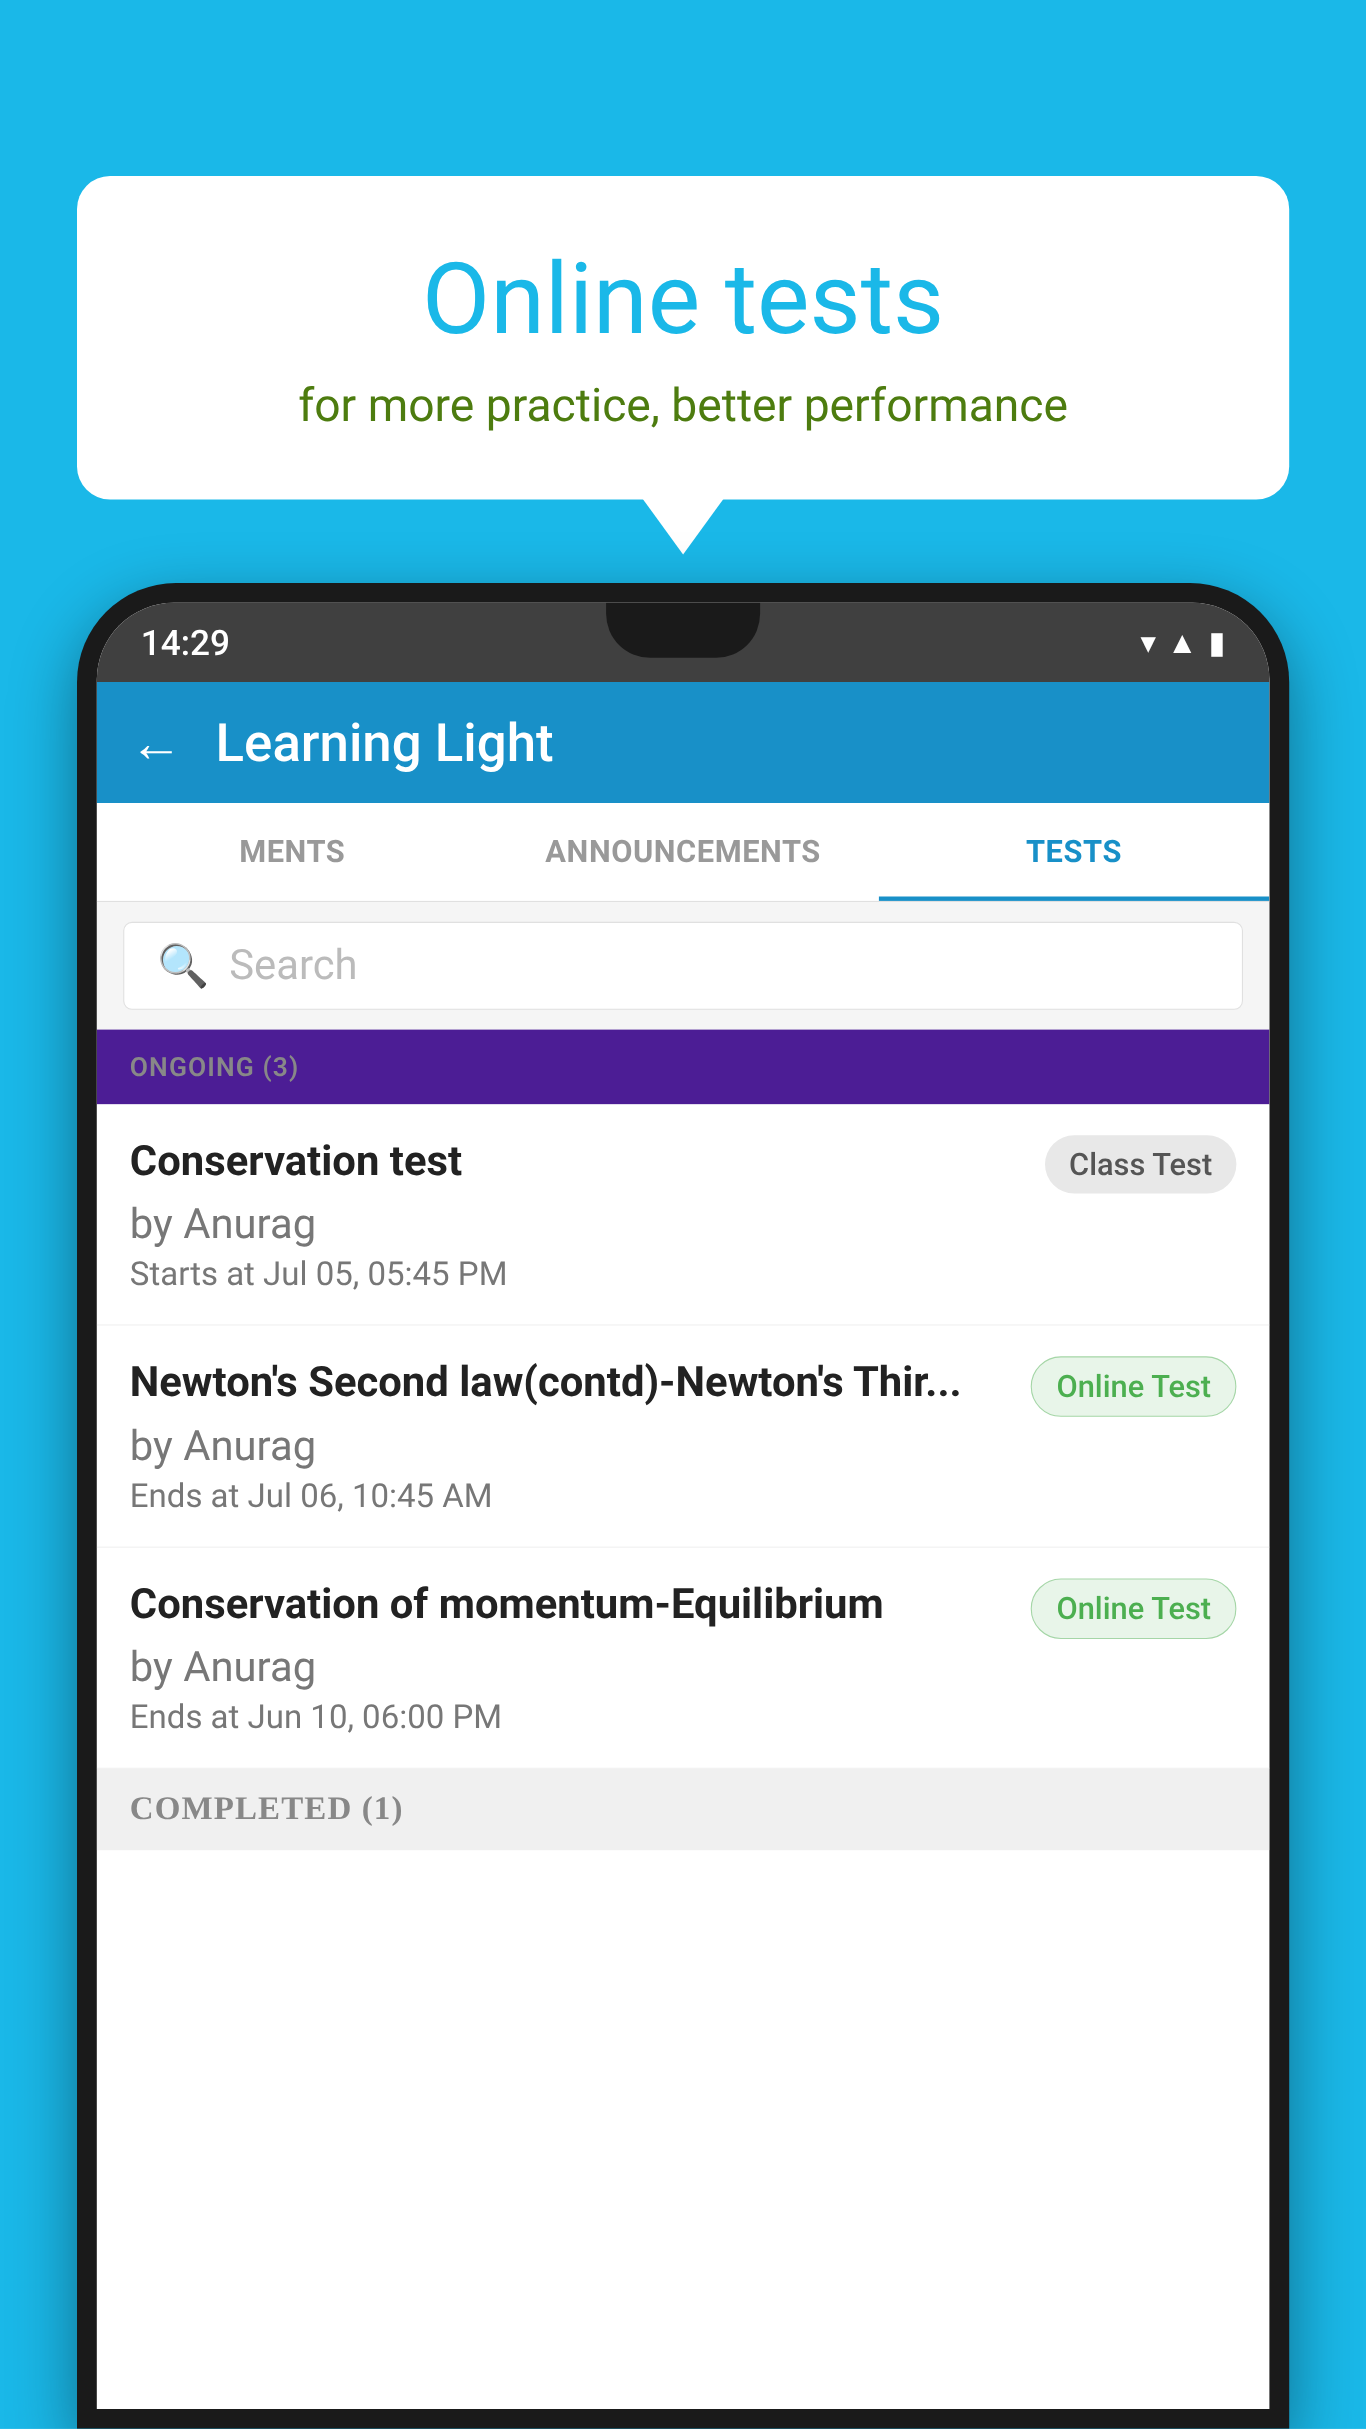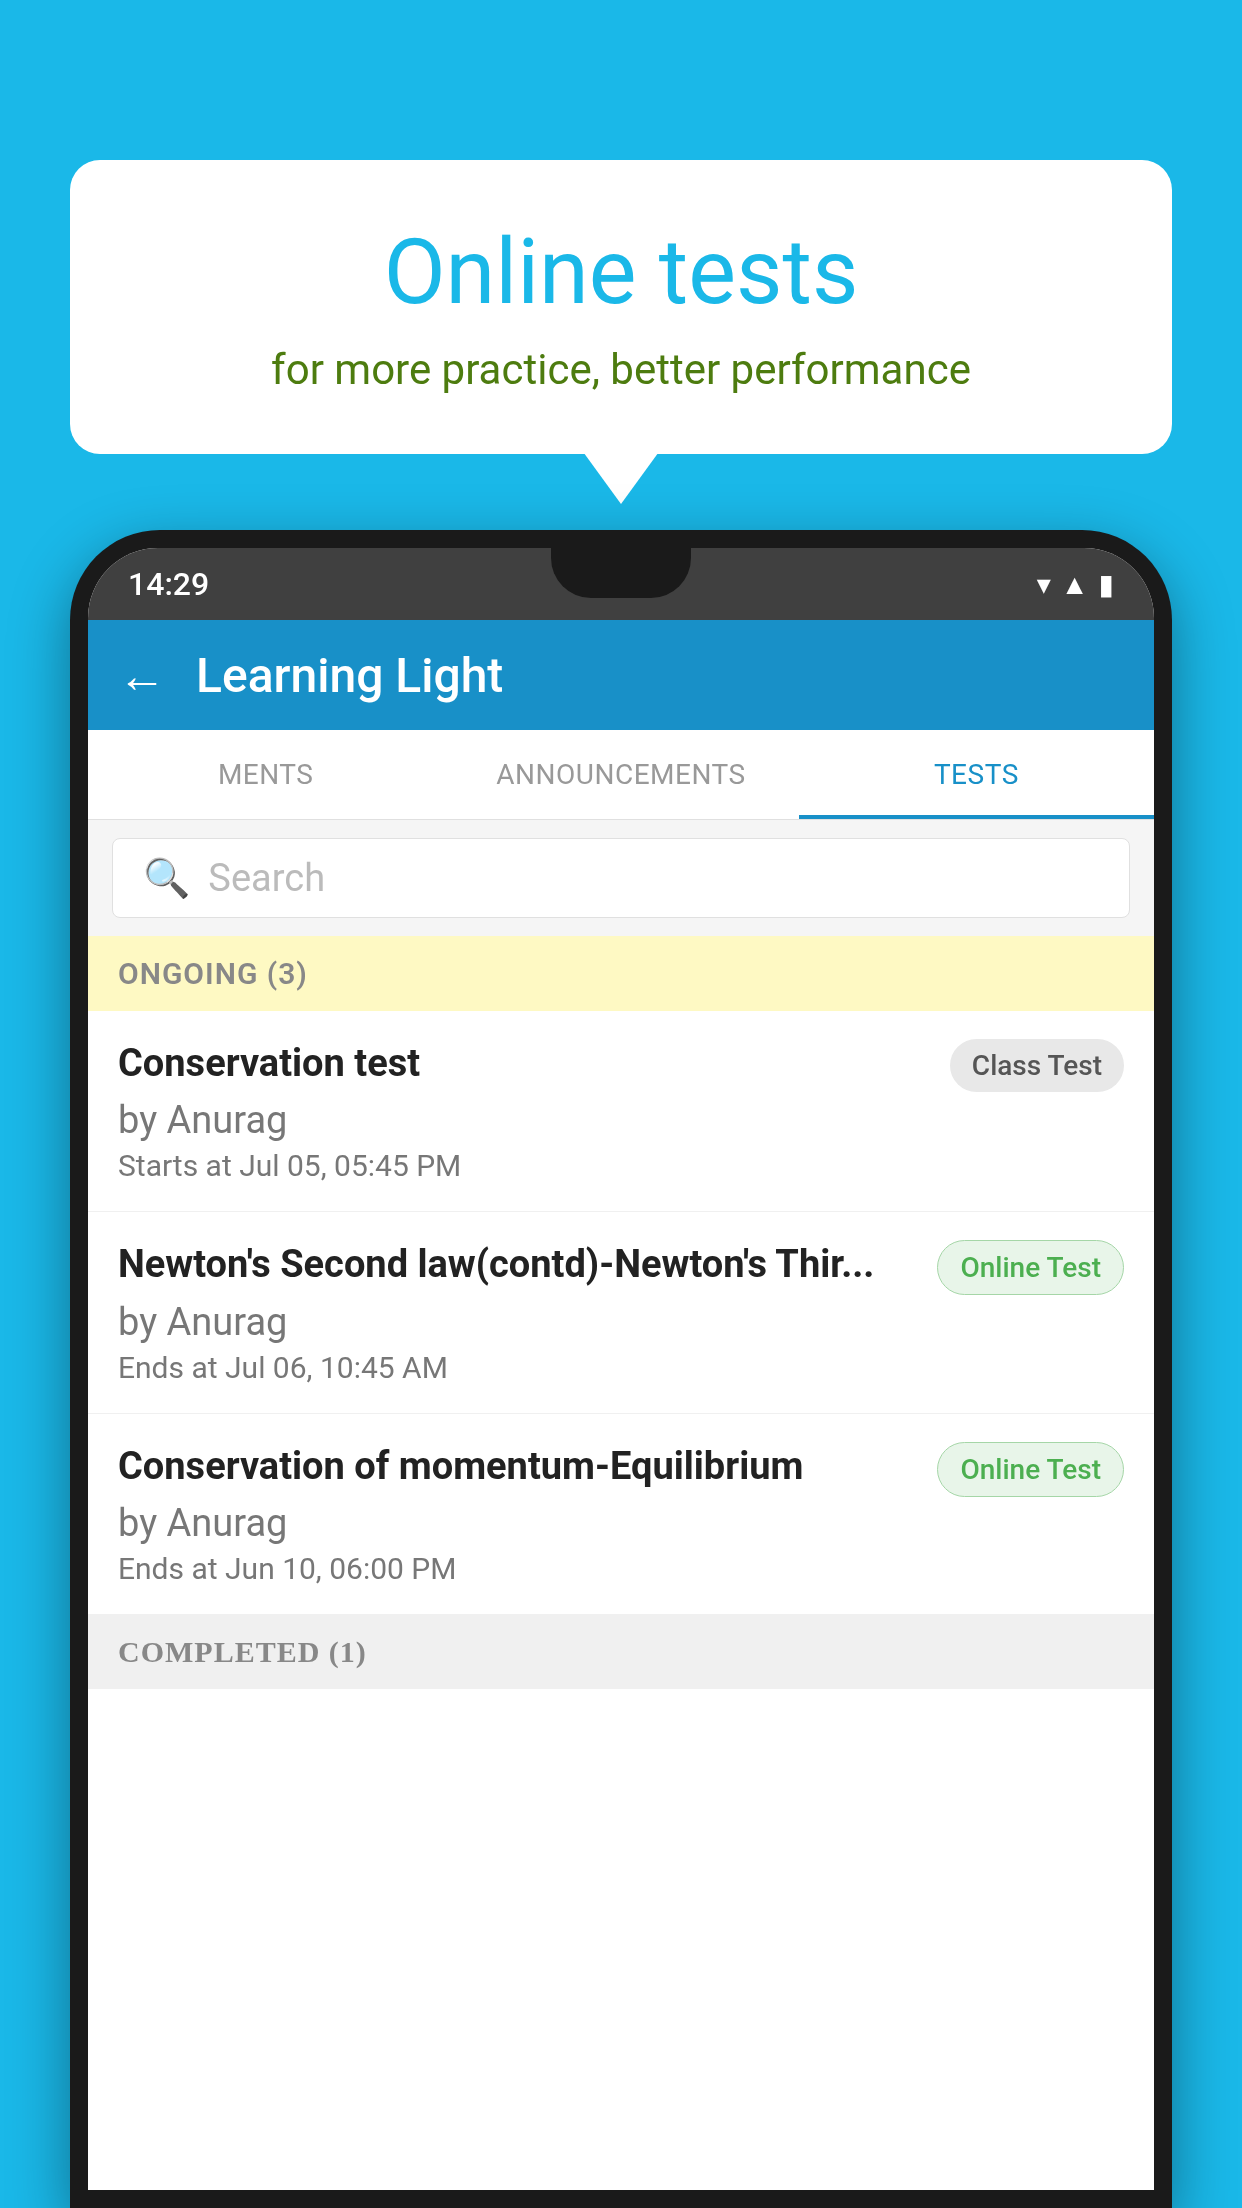--- a/index.html
+++ b/index.html
@@ -147,21 +147,21 @@
       border-bottom: 1px solid #e0e0e0;
       overflow: hidden;
     }
 
     .tab {
       flex: 1;
       display: flex;
       align-items: center;
       justify-content: center;
       font-size: 28px;
-      font-weight: 400;
+      font-weight: 700;
       color: #999;
       letter-spacing: 0.5px;
       cursor: pointer;
       position: relative;
     }
 
     .tab.active {
       color: #1890c8;
     }
 
@@ -197,23 +197,23 @@
       font-size: 38px;
     }
 
     .search-placeholder {
       font-size: 38px;
       color: #bbb;
     }
 
     
     .section-header {
-      background: #fef9c3;
+      background: #4c1d95;
       padding: 20px 30px;
-      font-size: 30px;
+      font-size: 24px;
       font-weight: 600;
       color: #888;
       letter-spacing: 1px;
     }
 
     
     .test-list {
       background: white;
     }
 

